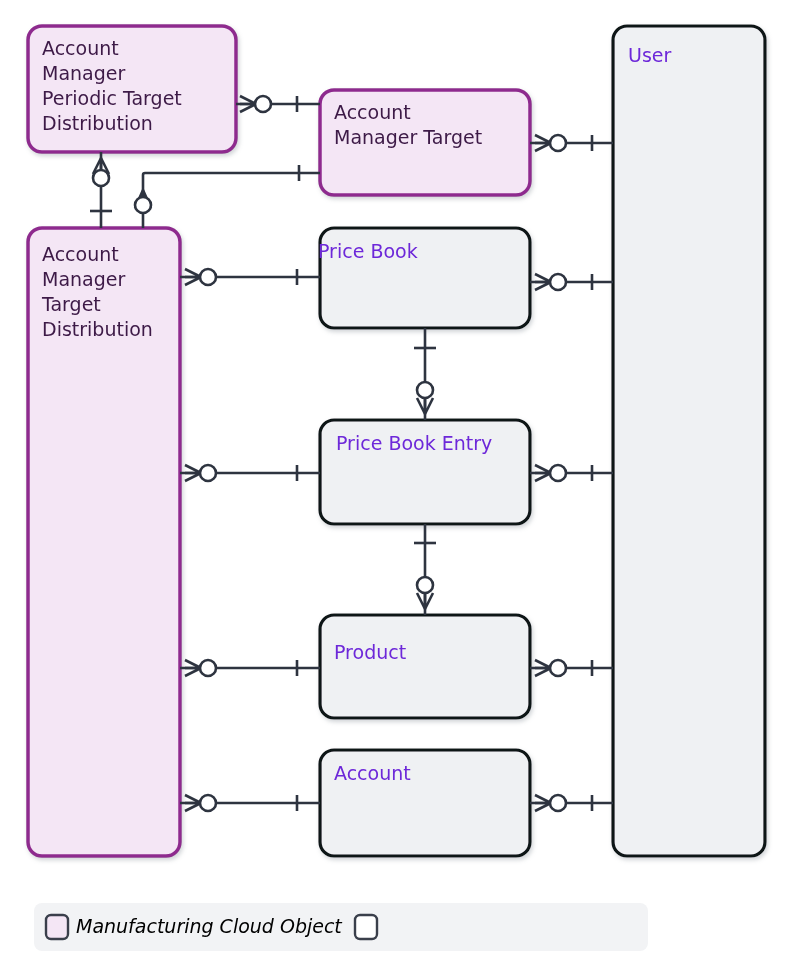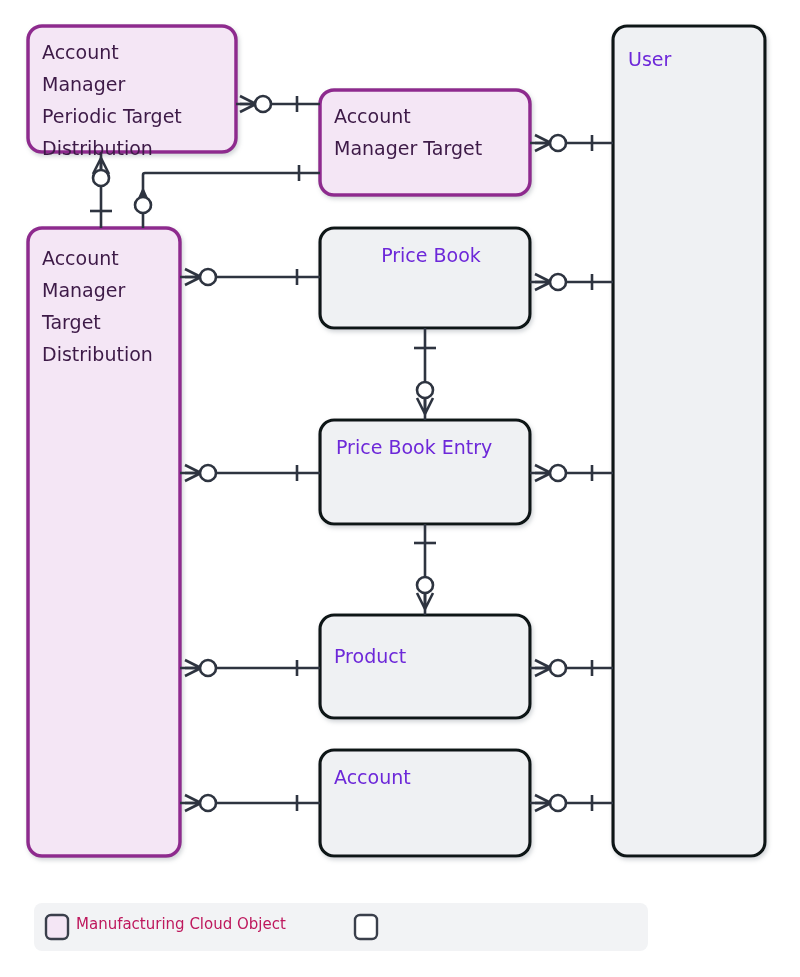--- a/index.html
+++ b/index.html
@@ -24,31 +24,32 @@
     position: absolute;
     left: 0; top: 0;
     width: 800px;
     height: 977px;
     display: block;
   }
   .entity-label {
     position: absolute;
     font-family: "DejaVu Sans", "Liberation Sans", sans-serif;
     font-size: 19px;
-    line-height: 32px;
+    line-height: 25px;
     white-space: pre;
     pointer-events: none;
   }
   .label-mfg { color: #3d1a47; }
   .label-std { color: #6d28d9; }
   .legend-text {
     position: absolute;
     font-family: "DejaVu Sans", "Liberation Sans", sans-serif;
-    font-size: 15px;
-    color: #be185d;
+    font-style: italic;
+    font-size: 19px;
+    color: #000000;
     white-space: pre;
   }
 </style>
 </head>
 <body>
 
 <div id="diagram-root">
 
   <svg class="canvas" viewBox="0 0 800 977">
     <defs>
@@ -197,21 +198,21 @@
 Distribution</div>
 
   <div class="entity-label label-mfg" style="left:334px; top:100px; width:190px;">Account
 Manager Target</div>
 
   <div class="entity-label label-mfg" style="left:42px; top:242px; width:135px;">Account
 Manager
 Target
 Distribution</div>
 
-  <div class="entity-label label-std" style="left:336px; top:239px; width:190px;text-align:center;">Price Book</div>
+  <div class="entity-label label-std" style="left:318px; top:239px; width:190px;">Price Book</div>
 
   <div class="entity-label label-std" style="left:336px; top:431px; width:195px;">Price Book Entry</div>
 
   <div class="entity-label label-std" style="left:334px; top:640px; width:190px;">Product</div>
 
   <div class="entity-label label-std" style="left:334px; top:761px; width:190px;">Account</div>
 
   <div class="entity-label label-std" style="left:628px; top:43px; width:130px;">User</div>
 
   <div class="legend-text" style="left:76px; top:915px;">Manufacturing Cloud Object</div>

